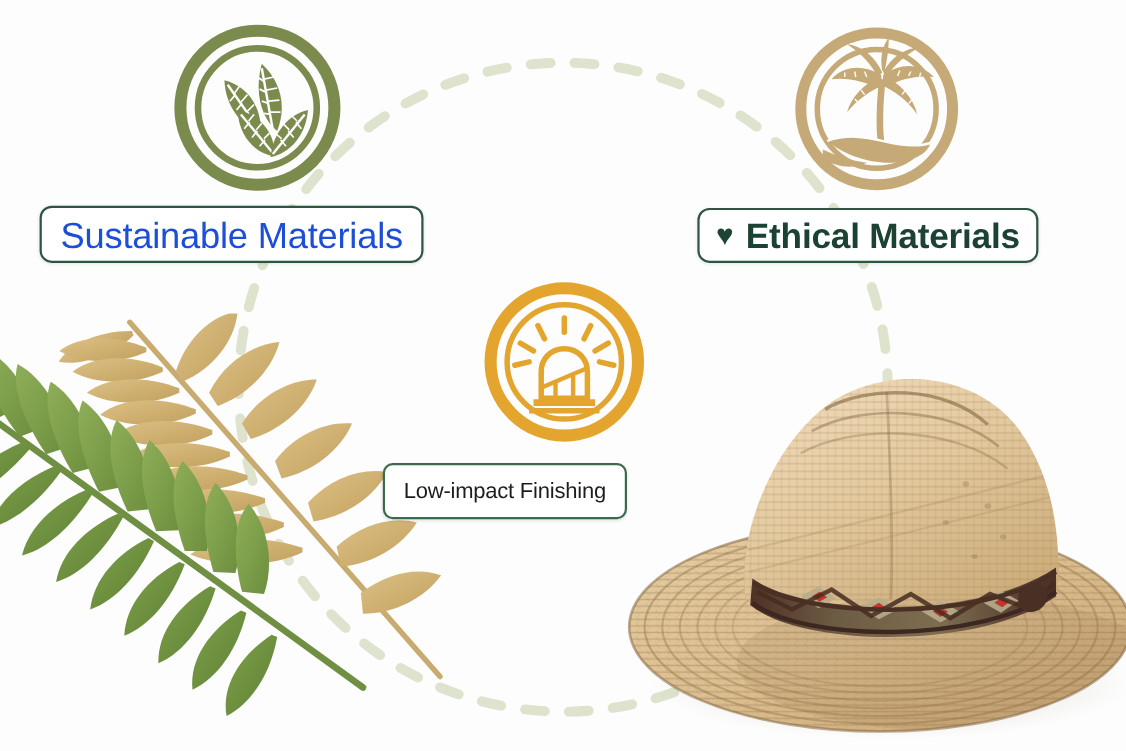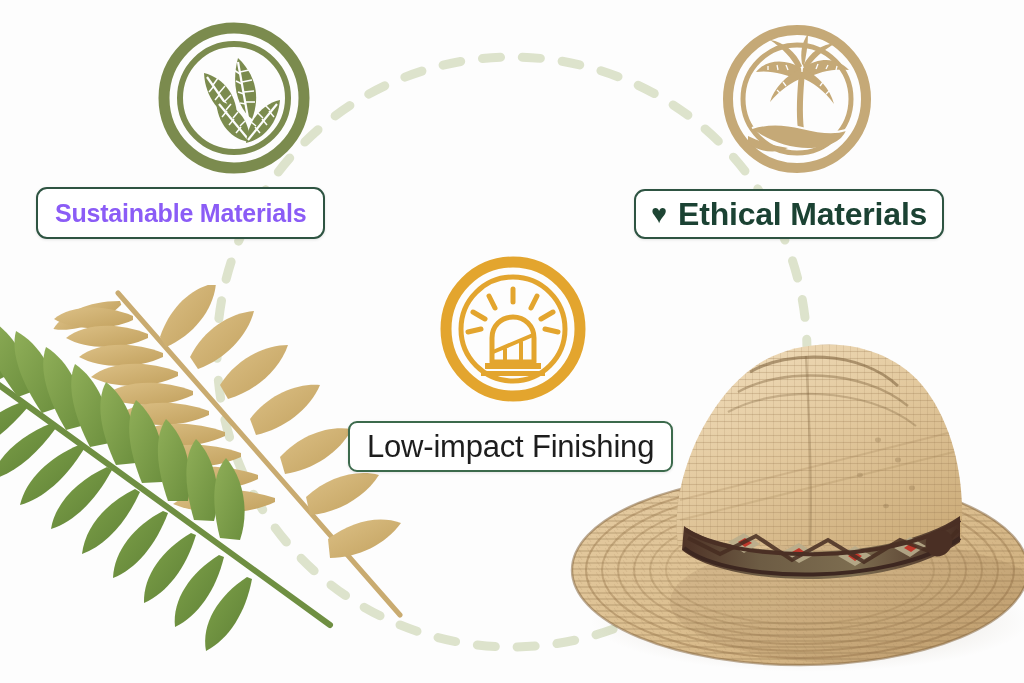--- a/index.html
+++ b/index.html
@@ -27,21 +27,21 @@
   }
   .pill-label{white-space:nowrap;line-height:1;}
 
   #pill-sustainable{
     left:36px;top:187px;height:52px;
     padding:0 17px;
     border:2px solid #2e5442;
     border-radius:11px;
   }
   #pill-sustainable .pill-label{
-    font-size:25px;font-weight:700;color:#8b5cf6;letter-spacing:-.2px;
+    font-size:33px;font-weight:400;color:#1d4ed8;letter-spacing:-.2px;
   }
 
   #pill-ethical{
     left:634px;top:189px;height:50px;
     padding:0 15px;
     border:2px solid #2e5442;
     border-radius:11px;
   }
   #pill-ethical .heart{
     font-size:27px;color:#1e4534;margin-right:11px;line-height:1;
@@ -50,21 +50,21 @@
     font-size:32px;font-weight:700;color:#1b4233;letter-spacing:-.2px;
   }
 
   #pill-lowimpact{
     left:348px;top:421px;height:51px;
     padding:0 17px;
     border:2px solid #3c6a4c;
     border-radius:9px;
   }
   #pill-lowimpact .pill-label{
-    font-size:31px;font-weight:400;color:#1d1d1d;letter-spacing:-.2px;
+    font-size:20px;font-weight:400;color:#1d1d1d;letter-spacing:-.2px;
   }
 
   
   #hat-wrap{position:absolute;left:560px;top:320px;width:470px;height:370px;}
   #fronds-wrap{position:absolute;left:-30px;top:285px;width:470px;height:400px;}
 </style>
 </head>
 <body>
 
 <div id="stage" style="background: rgb(253, 253, 253);">

